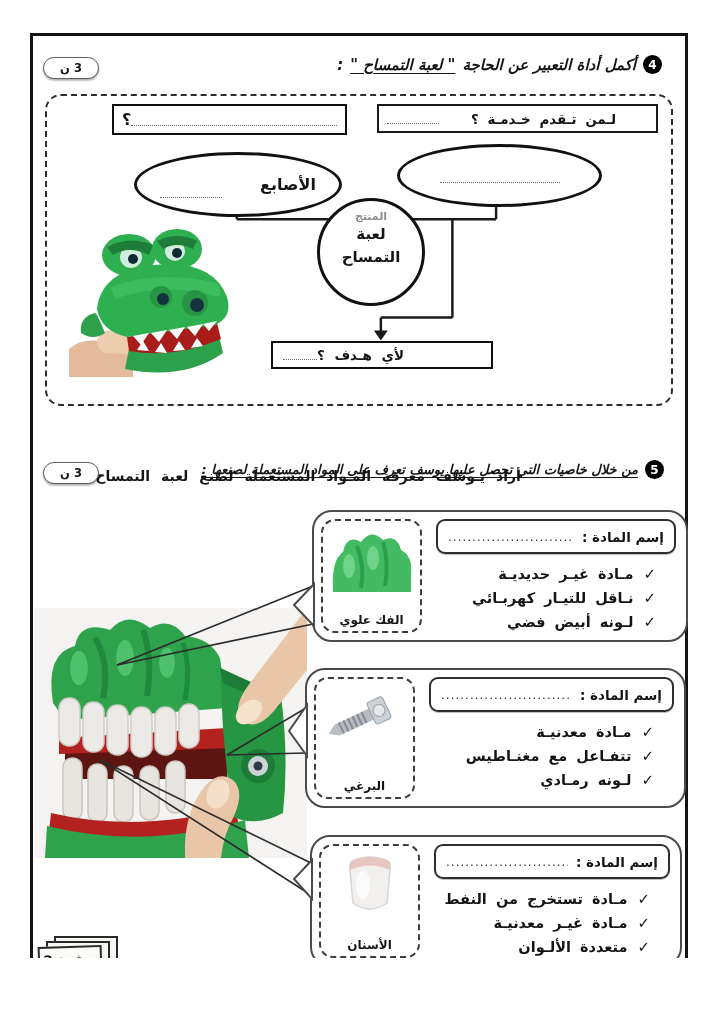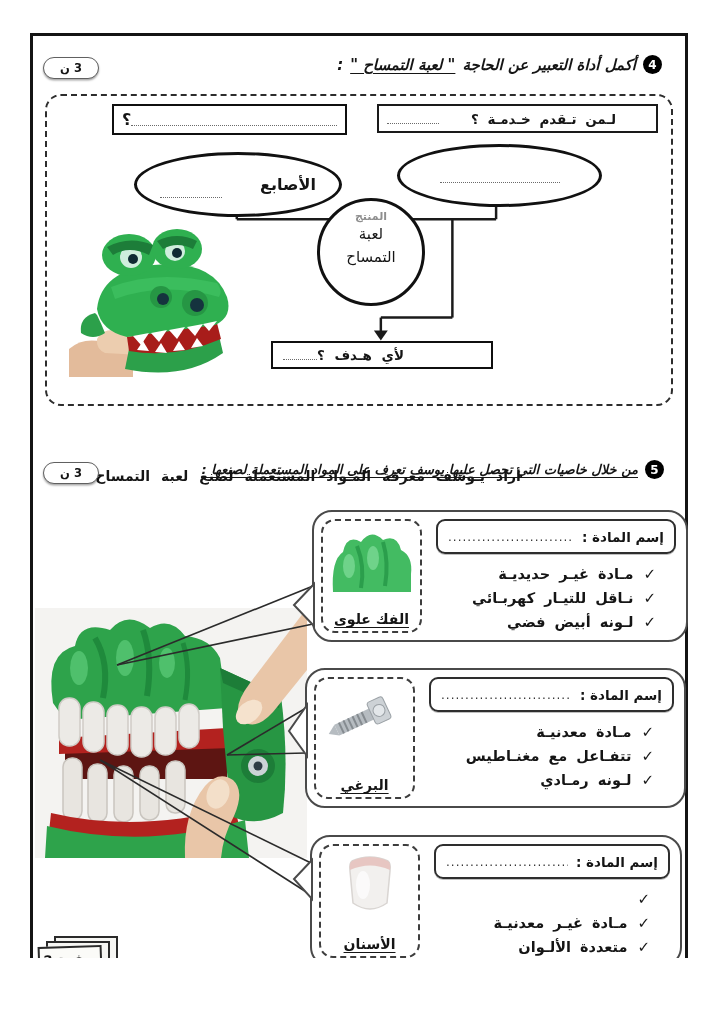--- a/index.html
+++ b/index.html
@@ -40,41 +40,41 @@
   .oval { position:absolute; background:#fff; border:3px solid #111; border-radius:50%; z-index:1;
           display:flex; align-items:center; justify-content:center; direction:rtl; }
   .oval-l { left:87px; top:56px; width:208px; height:65px; font-size:16px; font-weight:bold;gap:38px; }
   .oval-l .leader { width:62px; margin-bottom:16px; }
   .oval-r { left:350px; top:48px; width:205px; height:63px; }
   .oval-r .leader { width:120px; align-self:center; margin:14px 0 0 0; }
   .circle { position:absolute; left:270px; top:102px; width:108px; height:108px; background:#fff;
             border:3px solid #111; border-radius:50%; z-index:2; display:flex; flex-direction:column;
             align-items:center; padding-top:9px; }
   .circle .cap { font-size:11px; color:#8f8f8f; font-weight:bold; }
-  .circle .pname { font-size:15px; font-weight:400; line-height:1.55; }
+  .circle .pname { font-size:15px; font-weight:700; line-height:1.55; }
   .croc { position:absolute; left:20px; top:120px; width:168px; height:162px; z-index:3; }
   .dfooter { position:absolute; left:20px; right:26px; top:283px; display:flex; align-items:center;
              direction:rtl; font-size:13px; font-weight:600; z-index:1; }
   .dfooter .leader { margin-bottom:4px; margin-left:0; }
 
   
   .intro { position:absolute; top:424px; left:90px; width:540px; text-align:left;
            font-size:14px; font-weight:bold; word-spacing:6px;margin-top:44px; }
 
   
   .photo { position:absolute; left:35px; top:608px; width:272px; height:250px; z-index:0; }
   .callout { position:absolute; background:#fff; border:2px solid #4a4a4a; border-radius:20px; z-index:1; }
   .c1 { left:312px; top:510px; width:376px; height:132px; }
   .c2 { left:305px; top:668px; width:381px; height:140px; }
   .c3 { left:310px; top:835px; width:372px; height:132px; }
   .imgcard { position:absolute; left:7px; top:7px; bottom:7px; width:101px; border:2px dashed #3d3d3d;
              border-radius:14px; display:flex; flex-direction:column; align-items:center;
              justify-content:space-between; padding:5px 4px 4px; background:#fff; }
   .imgcard svg { flex:none; }
-  .imglabel { font-size:14px; font-weight:bold; text-decoration:underline; text-underline-offset:3px; }
+  .imglabel { font-size:12px; font-weight:bold; text-underline-offset:3px; }
   .namebox { position:absolute; right:10px; top:7px; left:122px; height:35px; border:2px solid #2e2e2e;
              border-radius:9px; display:flex; align-items:center; direction:rtl; padding:0 10px;
              font-size:13.5px; font-weight:600; box-shadow:0 1px 0 rgba(0,0,0,.25); }
   .namebox .dots { flex:1; overflow:hidden; white-space:nowrap; font-weight:normal; font-size:12px;
                    letter-spacing:1px; color:#333; margin-right:8px; direction:ltr; text-align:right; }
   .props { position:absolute; right:30px; left:120px; top:50px; list-style:none; direction:rtl; }
   .props li { display:flex; justify-content:flex-start; gap:10px; font-size:14.5px; font-weight:bold;
               line-height:24px; word-spacing:4px; }
   .check { font-weight:normal; font-size:15px; flex:none; }
 
@@ -299,20 +299,21 @@
       </svg>
       <div class="imglabel">الأسنان</div>
     </div>
     <div class="namebox">
       <span>إسم المادة :</span>
       <span class="dots">................................</span>
     </div>
     <ul class="props">
       <li>
           <span class="check">✓</span>
+          <span>مـادة تستخرج من النفط</span>
         </li>
       <li>
           <span class="check">✓</span>
           <span>مـادة غيـر معدنيـة</span>
         </li>
       <li>
           <span class="check">✓</span>
           <span>متعددة الألـوان</span>
         </li>
     </ul>

